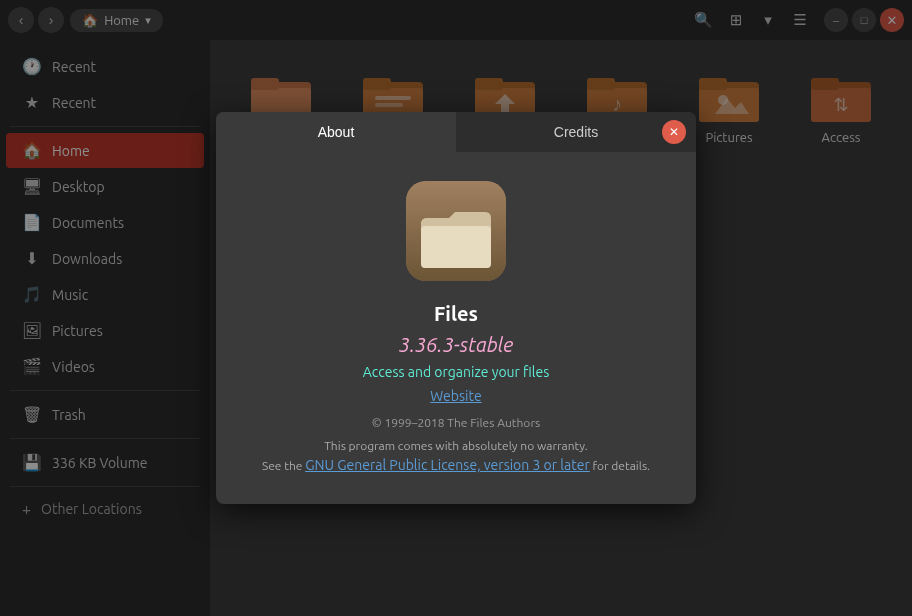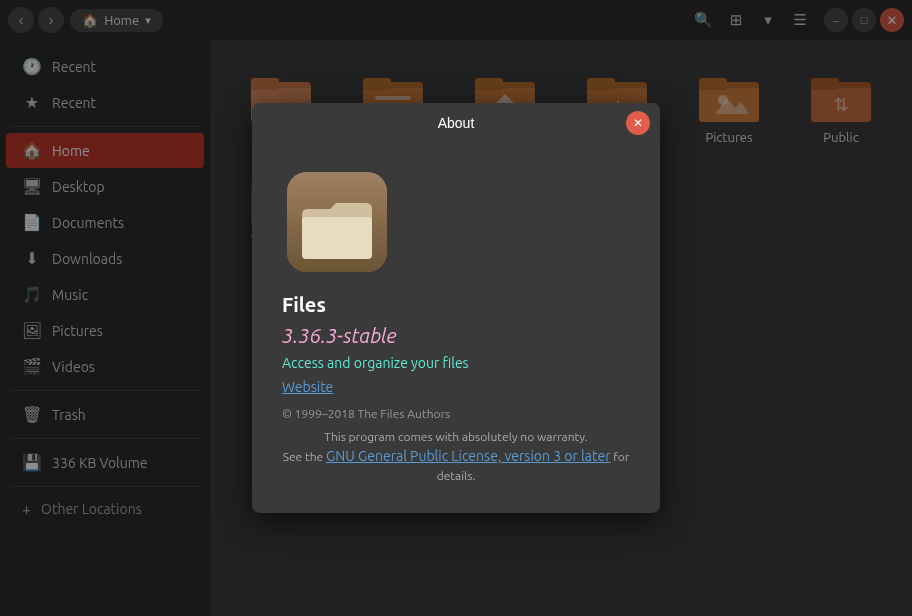--- a/index.html
+++ b/index.html
@@ -194,21 +194,21 @@
       z-index: 10;
       display: flex;
       align-items: center;
       justify-content: center;
     }
 
     
     .about-dialog {
       background: #3a3a3a;
       border-radius: 8px;
-      width: 408px;
+      width: 480px;
       box-shadow: 0 8px 32px rgba(0,0,0,0.7);
       overflow: hidden;
       position: relative;
     }
     .dialog-tabs {
       display: flex;
       background: #2d2d2d;
       position: relative;
     }
     .dialog-tab {
@@ -239,21 +239,21 @@
       align-items: center;
       justify-content: center;
       color: white;
       font-size: 12px;
       z-index: 1;
     }
     .dialog-content {
       padding: 24px 30px 28px;
       display: flex;
       flex-direction: column;
-      align-items: flex-start;
+      align-items: center;
       gap: 8px;
     }
     .app-icon-wrapper {
       width: 110px;
       height: 110px;
       margin-bottom: 8px;
     }
     .app-name {
       color: #ffffff;
       font-size: 20px;
@@ -435,21 +435,21 @@
 
     <div class="folder-item">
       <div class="folder-icon">
         <svg viewBox="0 0 64 56" xmlns="http://www.w3.org/2000/svg">
           <rect x="2" y="14" width="60" height="40" rx="4" fill="#b06028"></rect>
           <rect x="2" y="20" width="60" height="34" rx="3" fill="#c87040"></rect>
           <rect x="2" y="10" width="28" height="12" rx="3" fill="#b06028"></rect>
           <text x="32" y="43" font-size="18" text-anchor="middle" fill="rgba(255,255,255,0.6)">⇅</text>
         </svg>
       </div>
-      <span class="folder-label">Public</span>
+      <span class="folder-label">Access</span>
     </div>
 
     <div class="folder-item">
       <div class="folder-icon">
         <svg viewBox="0 0 64 56" xmlns="http://www.w3.org/2000/svg">
           <rect x="2" y="14" width="60" height="40" rx="4" fill="#606060"></rect>
           <rect x="2" y="20" width="60" height="34" rx="3" fill="#787878"></rect>
           <rect x="2" y="10" width="28" height="12" rx="3" fill="#606060"></rect>
           <rect x="14" y="28" width="36" height="4" rx="2" fill="rgba(255,255,255,0.4)"></rect>
           <rect x="14" y="35" width="24" height="4" rx="2" fill="rgba(255,255,255,0.3)"></rect>
@@ -458,20 +458,21 @@
       <span class="folder-label">Templates</span>
     </div>
   </div>
 </div>
 
 <div class="overlay">
   <div class="about-dialog">
 
     <div class="dialog-tabs">
       <button class="dialog-tab active">About</button>
+      <button class="dialog-tab">Credits</button>
       <button class="dialog-close">✕</button>
     </div>
 
     <div class="dialog-content">
 
       <div class="app-icon-wrapper">
         <svg viewBox="0 0 110 110" xmlns="http://www.w3.org/2000/svg">
 
           <rect x="5" y="5" width="100" height="100" rx="20" fill="#8b7355"></rect>
           <rect x="5" y="5" width="100" height="100" rx="20" fill="url(#grad1)"></rect>

